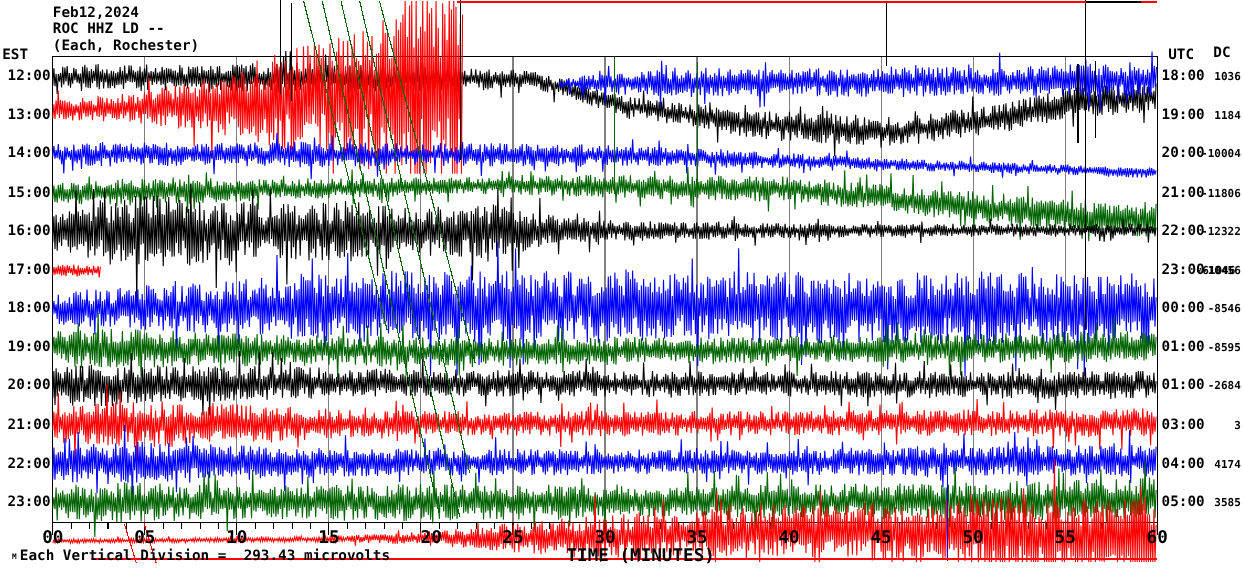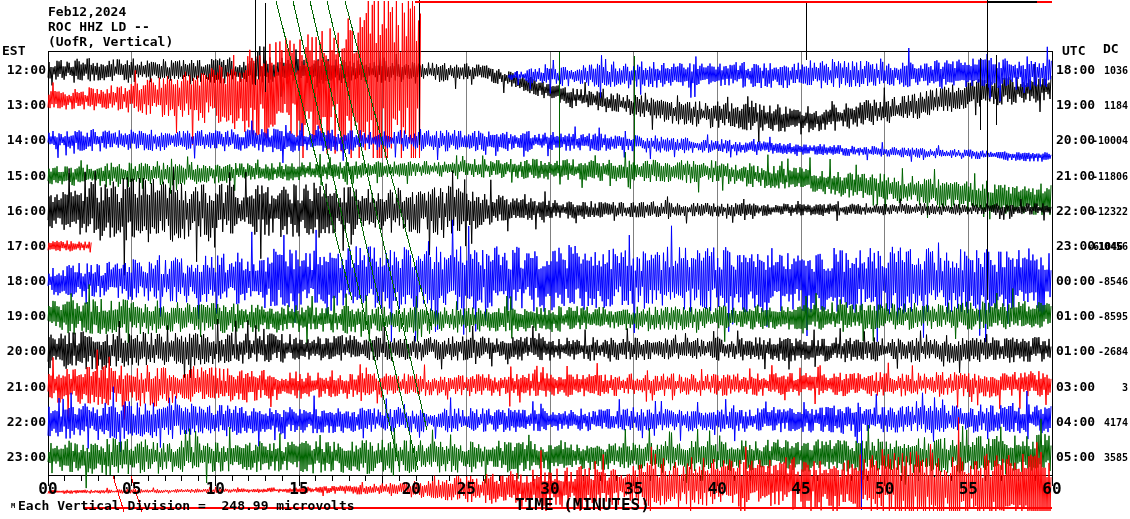--- a/index.html
+++ b/index.html
@@ -135,21 +135,21 @@
       <line x1="113" y1="476" x2="124" y2="512" stroke="#ff0000" stroke-width="1" shape-rendering="crispEdges"></line>
       <line x1="131" y1="476" x2="142" y2="512" stroke="#ff0000" stroke-width="1" shape-rendering="crispEdges"></line>
       <line x1="415" y1="2" x2="987" y2="2" stroke="#ff0000" stroke-width="2" shape-rendering="crispEdges"></line>
       <line x1="987" y1="2" x2="1037" y2="2" stroke="#000000" stroke-width="2" shape-rendering="crispEdges"></line>
       <line x1="1037" y1="2" x2="1052" y2="2" stroke="#ff0000" stroke-width="2" shape-rendering="crispEdges"></line>
       <line x1="83" y1="508" x2="1052" y2="508" stroke="#ff0000" stroke-width="2" shape-rendering="crispEdges"></line>
     </svg>
 
   <div class="mono t13" style="left:48px;top:5px">Feb12,2024</div>
   <div class="mono t13" style="left:48px;top:20px">ROC HHZ LD --</div>
-  <div class="mono t13" style="left:48px;top:35px">(UofR, Vertical)</div>
+  <div class="mono t13" style="left:48px;top:35px">(Each, Rochester)</div>
 
   <div class="mono t13" style="left:2px;top:44px">EST</div>
   <div class="mono t13" style="left:1062px;top:44px">UTC</div>
   <div class="mono t8" style="left:1103px;top:42px">DC</div>
 
   <div id="labels">
       <div class="mono t13 left-time" style="top: 63px;">12:00</div>
       <div class="mono t13 utc-time" style="top: 63px;">18:00</div>
       <div class="dc-box" style="top: 65px;">
         <span>1036</span>
@@ -207,27 +207,27 @@
       </div>
       <div class="mono t13 left-time" style="top: 449.98px;">23:00</div>
       <div class="mono t13 utc-time" style="top: 449.98px;">05:00</div>
       <div class="dc-box" style="top: 451.98px;">
         <span>3585</span>
       </div>
       <div class="mono t11 xtick" style="left: 31px;">00</div>
       <div class="mono t11 xtick" style="left: 114.667px;">05</div>
       <div class="mono t11 xtick" style="left: 198.333px;">10</div>
       <div class="mono t11 xtick" style="left: 282px;">15</div>
-      <div class="mono t11 xtick" style="left: 387px; text-align: right;">20</div>
+      <div class="mono t11 xtick" style="left: 375px;">20</div>
       <div class="mono t11 xtick" style="left: 449.333px;">25</div>
       <div class="mono t11 xtick" style="left: 533px;">30</div>
       <div class="mono t11 xtick" style="left: 616.667px;">35</div>
       <div class="mono t11 xtick" style="left: 700.333px;">40</div>
       <div class="mono t11 xtick" style="left: 784px;">45</div>
       <div class="mono t11 xtick" style="left: 867.667px;">50</div>
       <div class="mono t11 xtick" style="left: 951.333px;">55</div>
       <div class="mono t11 xtick" style="left: 1035px;">60</div>
     </div>
 
   <div class="mono t11" style="left:515px;top:497px">TIME (MINUTES)</div>
-  <div class="mono t8" style="left:18px;top:499px">Each Vertical Division =  248.99 microvolts</div>
+  <div class="mono t8" style="left:18px;top:499px">Each Vertical Division =  293.43 microvolts</div>
   <div class="mono t7" style="left:11px;top:503px">M</div>
 </div>
 
 </body></html>

